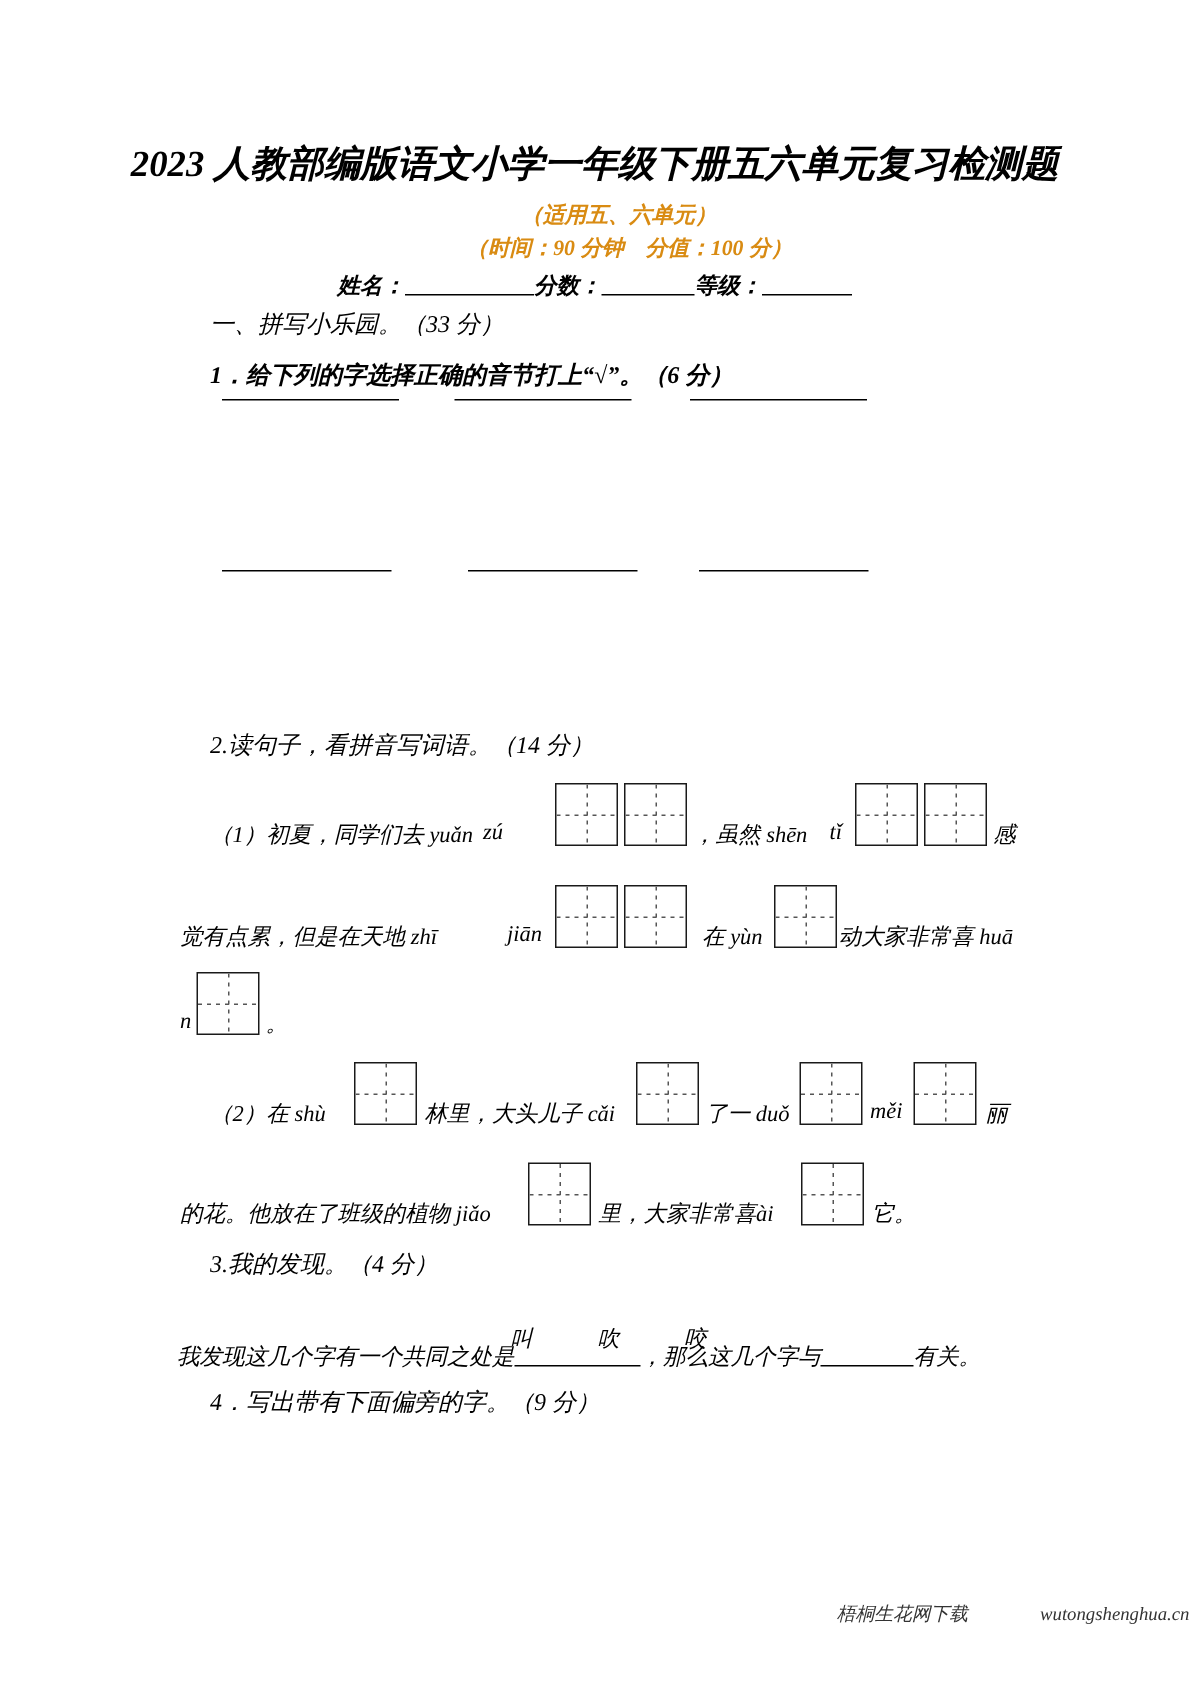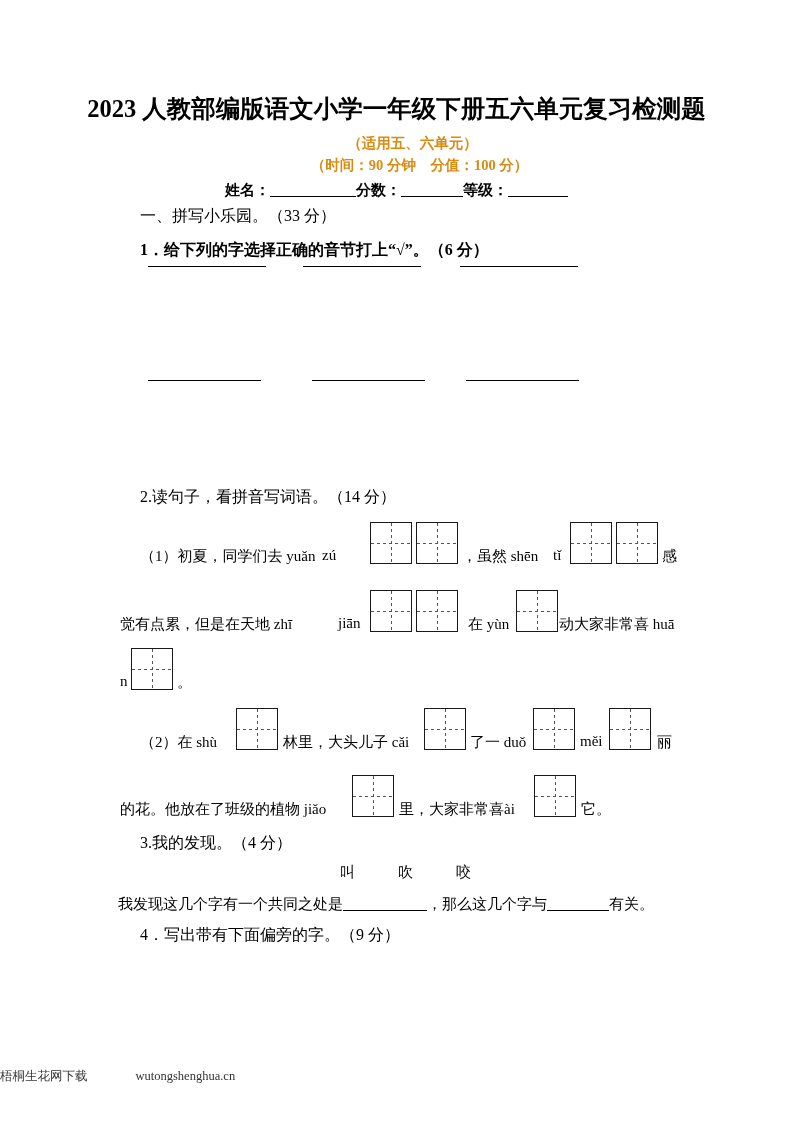--- a/index.html
+++ b/index.html
@@ -13,20 +13,21 @@
     position: relative;
     font-family: "Liberation Serif", serif;
     color: #000000;
     overflow: hidden;
   }
   .page {
     position: absolute;
     left: 0; top: 0;
     width: 793px;
     height: 1122px;
+    font-style: italic;
   }
   .title {
     position: absolute;
     left: 0; top: 92px;
     width: 793px;
     text-align: center;
     font-family: "Liberation Serif", serif;
     font-weight: bold;
     font-size: 24.5px;
     letter-spacing: 0px;
@@ -118,30 +119,31 @@
     border-bottom: 1px solid #000;
     height: 15px;
     vertical-align: -2px;
   }
 
   .footer {
     position: absolute;
     top: 1068px;
     left: 0;
     width: 793px;
-    text-align: left;
+    text-align: right;
     font-size: 12.5px;
     color: #333;
   }
   .footer .fl { display: inline-block; }
   .footer .fr { display: inline-block; margin-left: 48px; }
   .charline {
     position: absolute;
     font-size: 15px;
     letter-spacing: 14px;
+    margin-top: 20px;
   }
 </style>
 </head>
 <body>
 
 <div class="page">
 
   <div class="title">2023 人教部编版语文小学一年级下册五六单元复习检测题</div>
   <div class="subtitle1">（适用五、六单元）</div>
   <div class="subtitle2">（时间：90 分钟　分值：100 分）</div>

